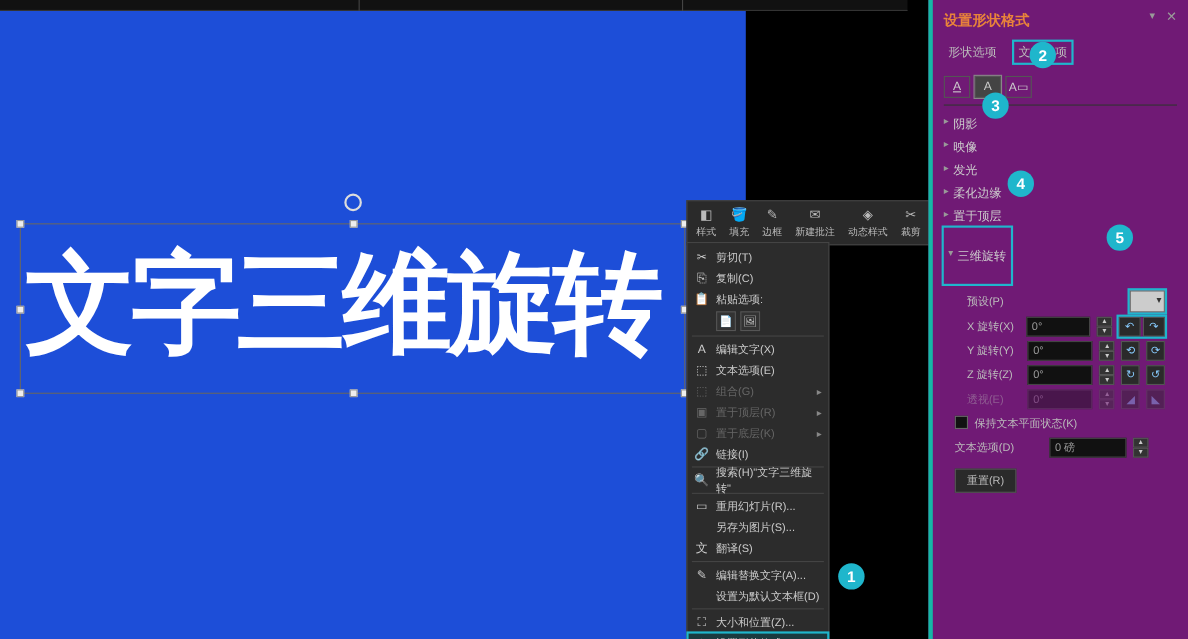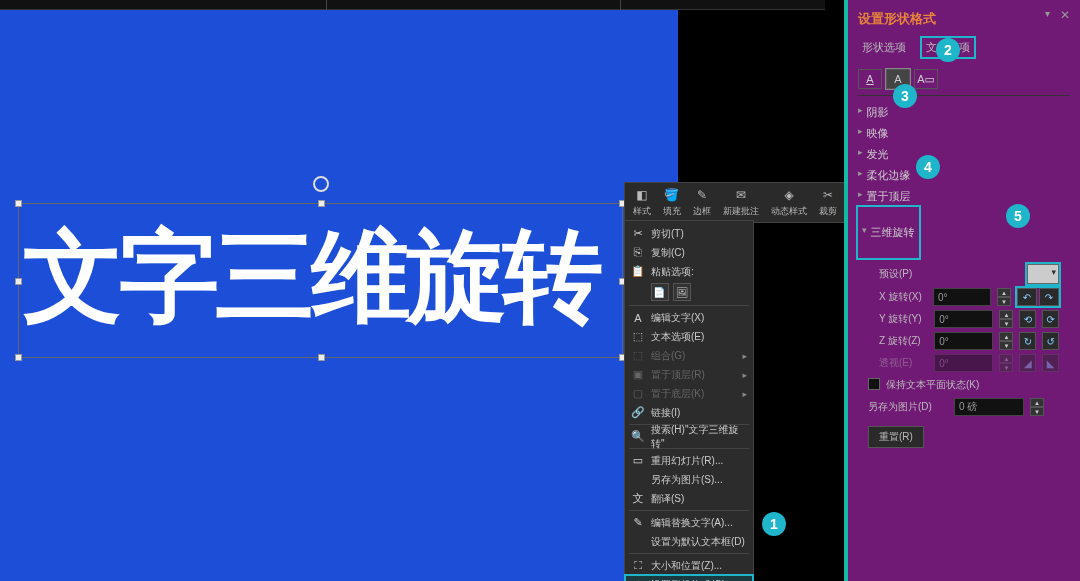--- a/index.html
+++ b/index.html
@@ -277,21 +277,21 @@
         </div>
       <div class="rot-btn">◢</div>
       <div class="rot-btn">◣</div>
     </div>
   </div>
   <div class="chk">
     <div class="box"></div>
     <span>保持文本平面状态(K)</span>
   </div>
   <div class="crow" style="margin-left:10px">
-    <label style="width:80px">另存为图片(D)</label>
+    <label style="width:80px">文本选项(D)</label>
     <div class="val">0 磅</div>
     <div class="spin">
         <span>▴</span>
         <span>▾</span>
       </div>
   </div>
   <div class="reset">重置(R)</div>
 </div>
 
 <div class="badge b1">1</div>

